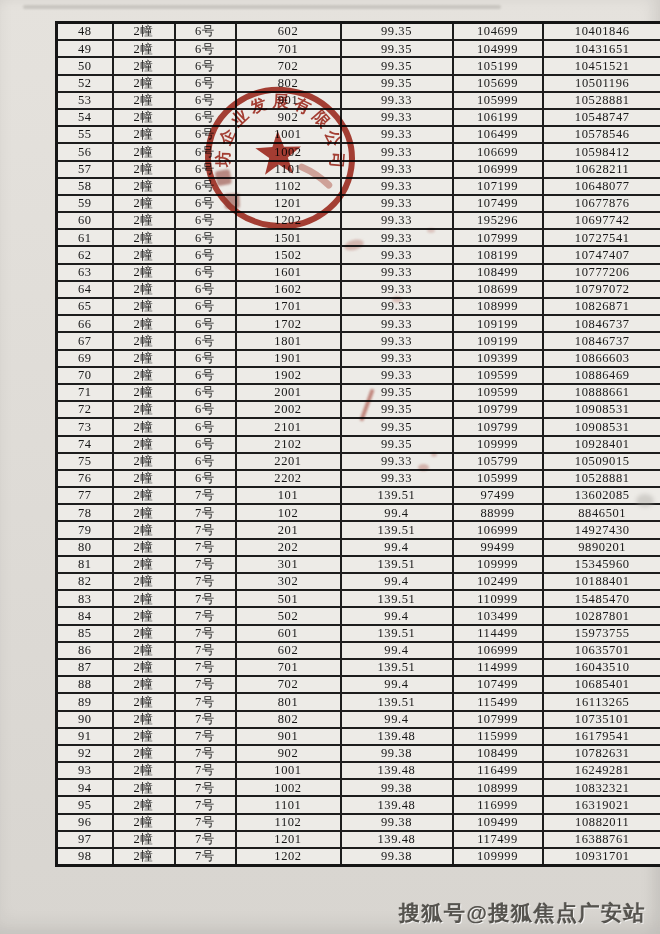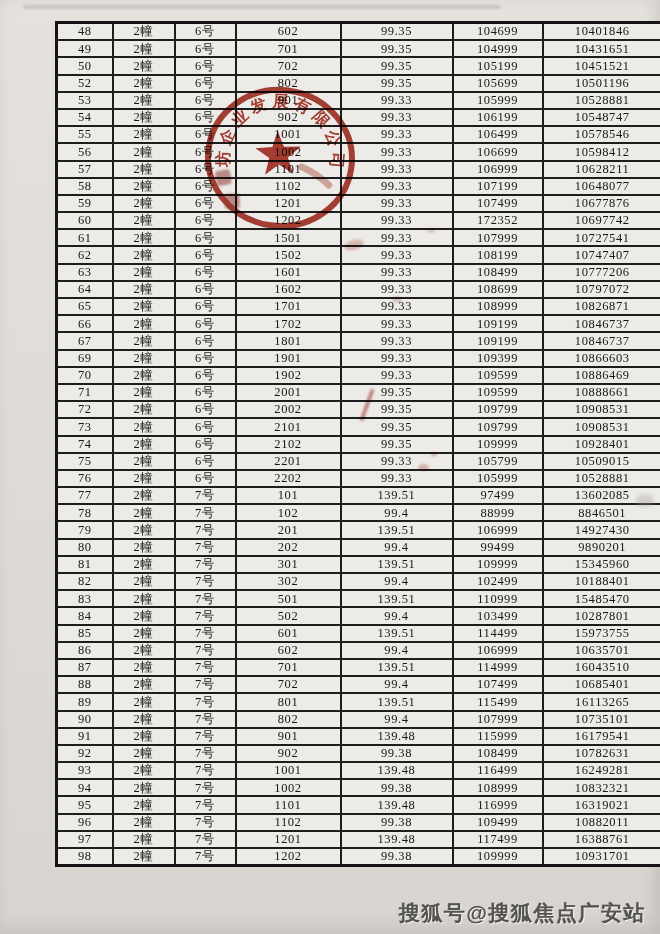--- a/index.html
+++ b/index.html
@@ -168,21 +168,21 @@
           <td>99.33</td>
           <td>107499</td>
           <td>10677876</td>
         </tr>
         <tr>
           <td>60</td>
           <td>2幢</td>
           <td>6号</td>
           <td>1202</td>
           <td>99.33</td>
-          <td>172352</td>
+          <td>195296</td>
           <td>10697742</td>
         </tr>
         <tr>
           <td>61</td>
           <td>2幢</td>
           <td>6号</td>
           <td>1501</td>
           <td>99.33</td>
           <td>107999</td>
           <td>10727541</td>

